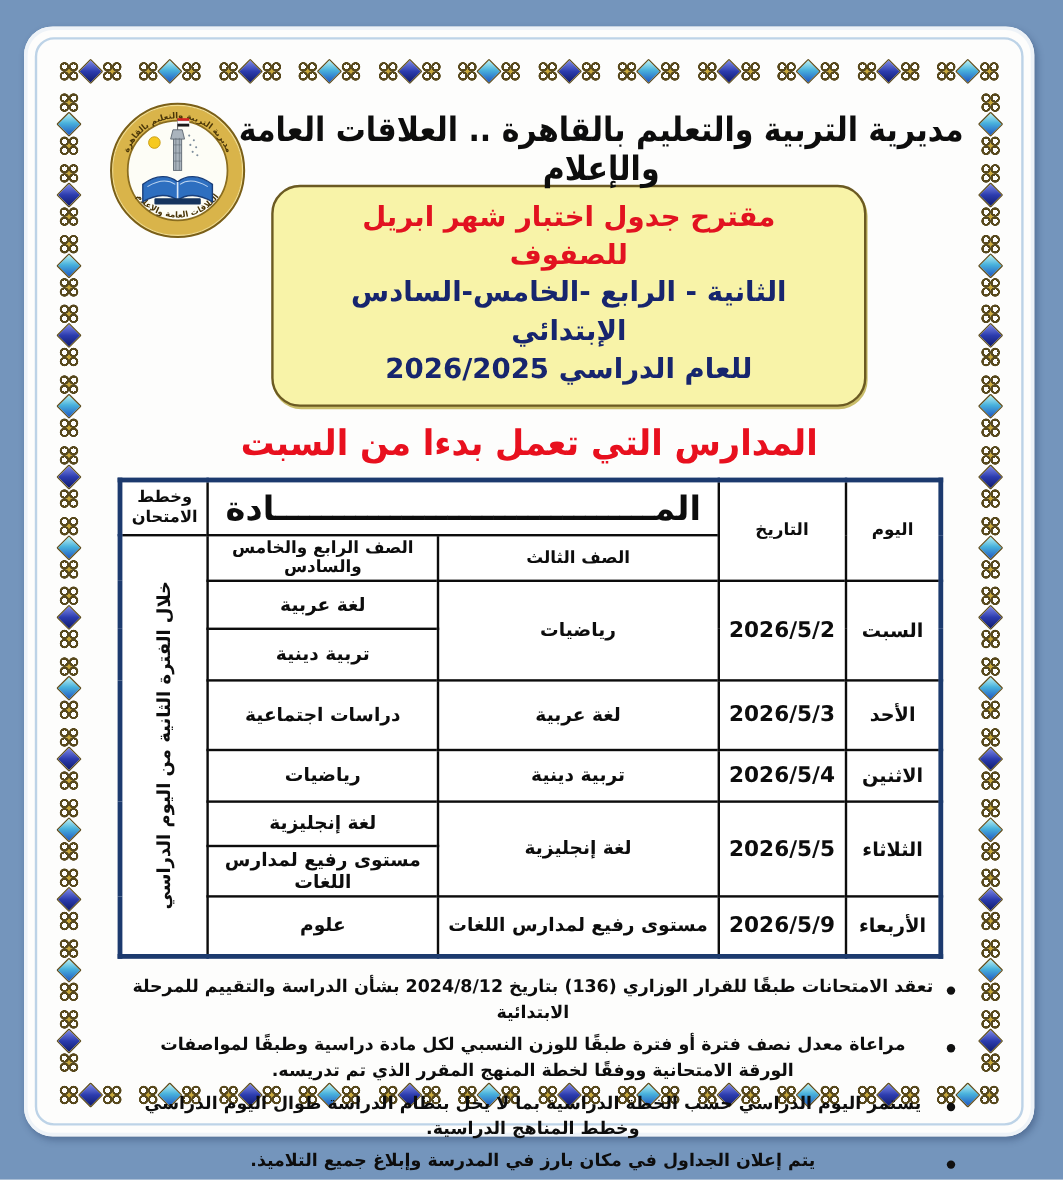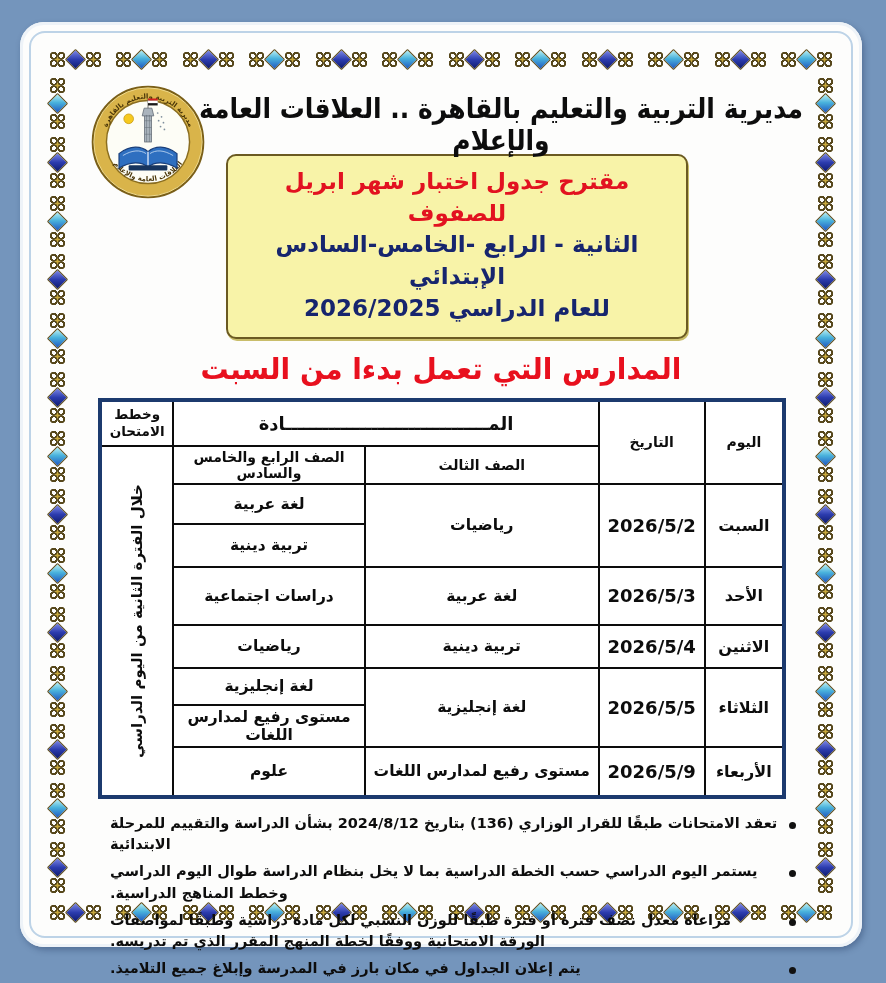--- a/index.html
+++ b/index.html
@@ -45,44 +45,44 @@
   
   .hdr{position:relative;min-height:118px;}
   .logo{position:absolute;left:24px;top:12px;width:116px;height:116px;}
   .page-title{
     padding:22px 10px 0 130px;text-align:center;
     font-size:25px;font-weight:700;color:#0d0d0d;letter-spacing:-.5px;
     transform:scaleY(1.12);
   }
   .banner{
     width:446px;margin:2px auto 0 160px;
-    background:#f8f3a8;border:2px solid #6b5a22;border-radius:10px;
+    background:#f8f3a8;border:2px solid #6b5a22;border-radius:24px;
     box-shadow:1px 2px 0 #c9bd6a;
-    padding:10px 6px 12px;text-align:center;line-height:1.38;
+    padding:10px 23px 12px;text-align:center;line-height:1.38;
   }
   .banner .l1{color:#e21220;font-size:23px;font-weight:700;}
   .banner .l2,.banner .l3{color:#17256e;font-size:23px;font-weight:700;}
   .subtitle{
     margin-top:14px;text-align:center;color:#e8101e;
     font-size:28px;font-weight:700;transform:scaleY(1.05);
   }
 
   
   .tbl-wrap{margin:12px 30px 0 32px;}
   table.sched{
     width:100%;border-collapse:collapse;table-layout:fixed;
     border:4px solid #1c3a6e;background:#fff;
   }
   table.sched th,table.sched td{
     border:2.5px solid #0c0c0c;text-align:center;vertical-align:middle;
     font-weight:700;color:#0d0d0d;padding:2px 4px;
   }
   .col-day{width:78px;}  .col-date{width:104px;}
   .col-g3{width:230px;}  .col-g456{width:188px;} .col-side{width:72px;}
-  th.h-subject{font-size:18px;}
+  th.h-subject{font-size:28px;}
   th.h-small{font-size:13.5px;line-height:1.25;}
   th.h-sub{font-size:14px;}
   td.c-day{font-size:16px;margin-left:17px;}
   td.c-date{font-size:18px;font-family:"DejaVu Sans","Liberation Sans",sans-serif;}
   td.c-subj{font-size:15.5px;}
   td.c-rot{position:relative;}
   td.c-rot .rot{
     position:absolute;top:50%;left:50%;white-space:nowrap;
     transform:translate(-50%,-50%) rotate(-90deg);
     font-size:15px;font-weight:700;
@@ -90,21 +90,21 @@
   tr.r-h1{height:46px;} tr.r-h2{height:33px;}
   tr.r-sat-a{height:40px;} tr.r-sat-b{height:43px;}
   tr.r-sun{height:58px;} tr.r-mon{height:43px;}
   tr.r-tue-a{height:37px;} tr.r-tue-b{height:41px;}
   tr.r-wed{height:50px;}
 
   
   .notes{margin:14px 18px 0 44px;padding:0;list-style:none;}
   .notes li{
     position:relative;padding-right:20px;margin-bottom:5px;
-    font-size:14.5px;font-weight:700;color:#0d0d0d;line-height:1.5;text-align:left;
+    font-size:14.5px;font-weight:700;color:#0d0d0d;line-height:1.5;text-align:center;
   }
   .notes li::before{
     content:"";position:absolute;right:2px;top:9px;width:7px;height:7px;
     border-radius:50%;background:#111;
   }
 </style>
 </head>
 <body>
 
 <div class="sheet">
@@ -494,19 +494,19 @@
           <td class="c-date">2026/5/9</td>
           <td class="c-subj">مستوى رفيع لمدارس اللغات</td>
           <td class="c-subj">علوم</td>
         </tr>
       </tbody>
         </table>
     </div>
 
     <ul class="notes">
       <li>تعقد الامتحانات طبقًا للقرار الوزاري (136) بتاريخ 2024/8/12 بشأن الدراسة والتقييم للمرحلة الابتدائية</li>
+      <li>مراعاة معدل نصف فترة أو فترة طبقًا للوزن النسبي لكل مادة دراسية وطبقًا لمواصفات الورقة الامتحانية ووفقًا لخطة المنهج المقرر الذي تم تدريسه.</li>
       <li>يستمر اليوم الدراسي حسب الخطة الدراسية بما لا يخل بنظام الدراسة طوال اليوم الدراسي وخطط المناهج الدراسية.</li>
-      <li>مراعاة معدل نصف فترة أو فترة طبقًا للوزن النسبي لكل مادة دراسية وطبقًا لمواصفات الورقة الامتحانية ووفقًا لخطة المنهج المقرر الذي تم تدريسه.</li>
       <li>يتم إعلان الجداول في مكان بارز في المدرسة وإبلاغ جميع التلاميذ.</li>
     </ul>
 
   </div>
 </div>
 
 </body></html>

